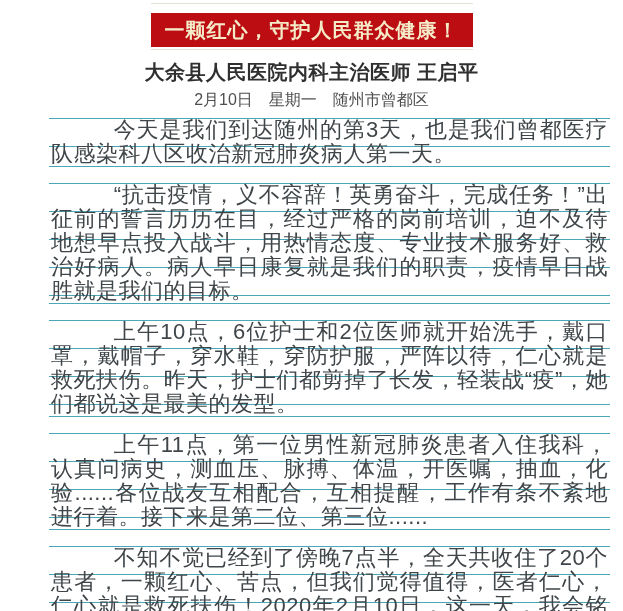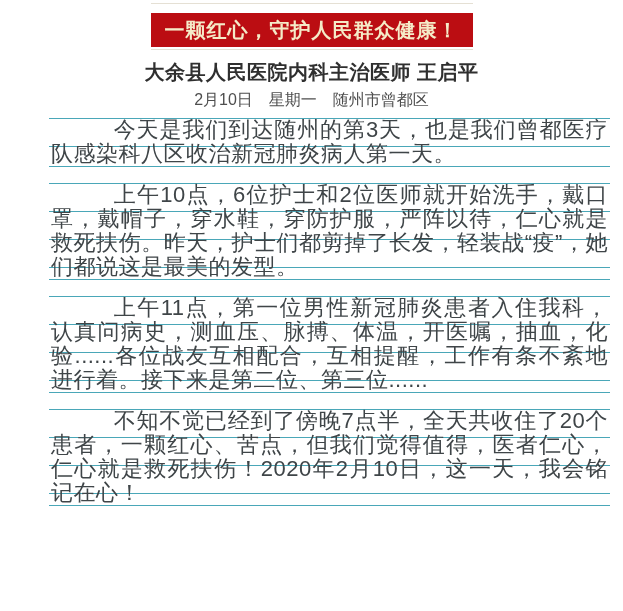--- a/index.html
+++ b/index.html
@@ -91,18 +91,19 @@
     <div class="banner-row">
       <span class="banner">一颗红心，守护人民群众健康！</span>
     </div>
     <div class="sep sep-bottom"></div>
     <h1 class="title">大余县人民医院内科主治医师 王启平</h1>
     <div class="dateline">2月10日　星期一　随州市曾都区</div>
   </div>
 
   <div class="content">
     <div class="para">今天是我们到达随州的第3天，也是我们曾都医疗队感染科八区收治新冠肺炎病人第一天。</div>
+    <div class="para">“抗击疫情，义不容辞！英勇奋斗，完成任务！”出征前的誓言历历在目，经过严格的岗前培训，迫不及待地想早点投入战斗，用热情态度、专业技术服务好、救治好病人。病人早日康复就是我们的职责，疫情早日战胜就是我们的目标。</div>
     <div class="para">上午10点，6位护士和2位医师就开始洗手，戴口罩，戴帽子，穿水鞋，穿防护服，严阵以待，仁心就是救死扶伤。昨天，护士们都剪掉了长发，轻装战“疫”，她们都说这是最美的发型。</div>
     <div class="para">上午11点，第一位男性新冠肺炎患者入住我科，认真问病史，测血压、脉搏、体温，开医嘱，抽血，化验......各位战友互相配合，互相提醒，工作有条不紊地进行着。接下来是第二位、第三位......</div>
     <div class="para">不知不觉已经到了傍晚7点半，全天共收住了20个患者，一颗红心、苦点，但我们觉得值得，医者仁心，仁心就是救死扶伤！2020年2月10日，这一天，我会铭记在心！</div>
   </div>
 
 </div>
 
 </body></html>

